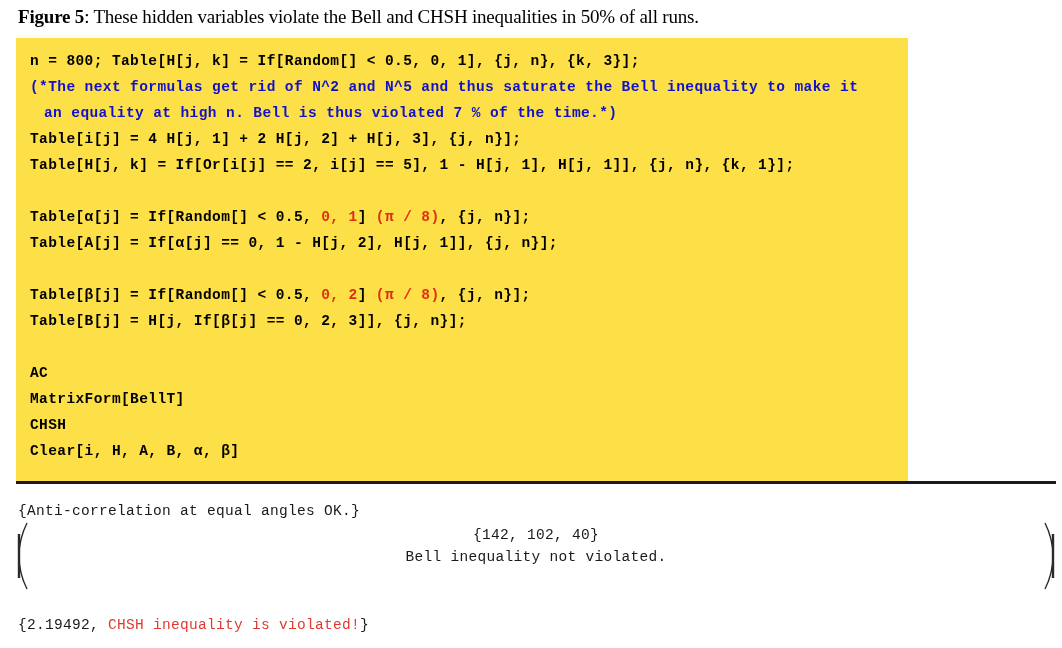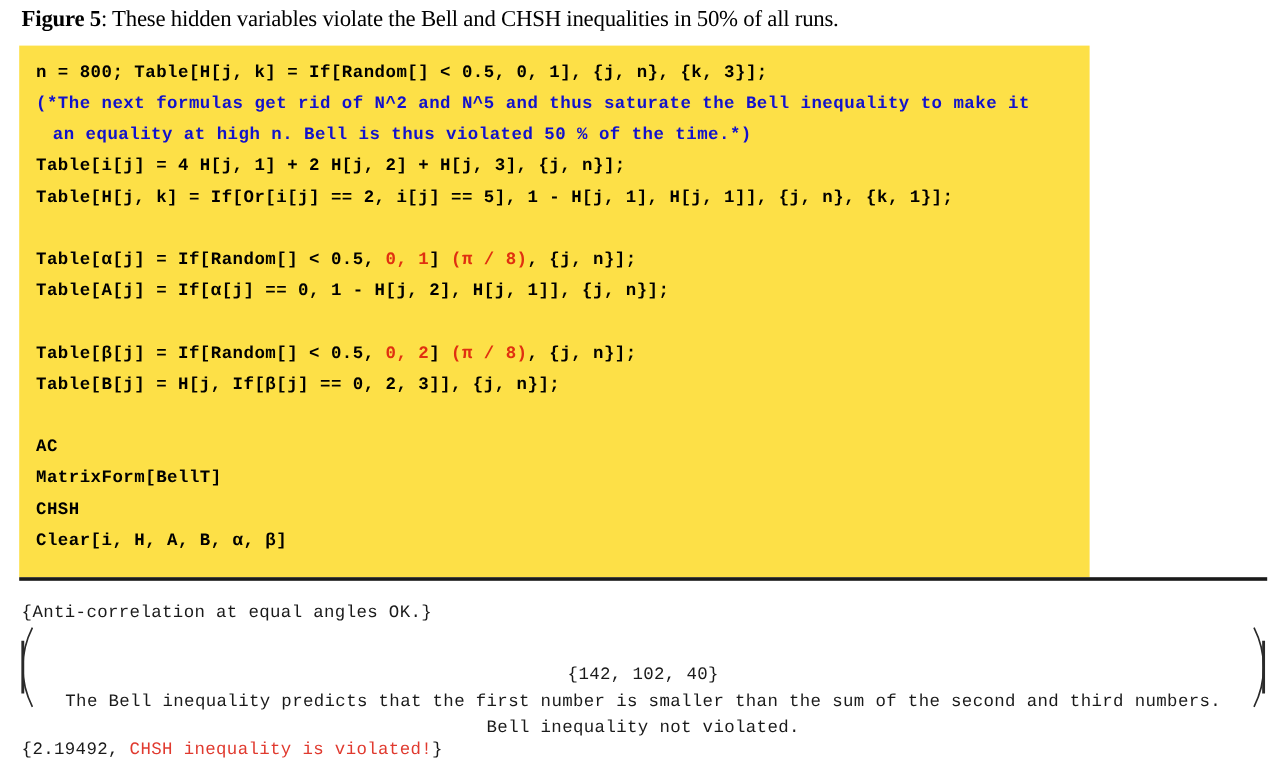--- a/index.html
+++ b/index.html
@@ -104,21 +104,20 @@
     top: 524px;
     width: 1040px;
     height: 64px;
   }
   .matrix-rows {
     position: absolute;
     left: 14px;
     top: 0px;
     width: 1012px;
     text-align: center;
-    margin-top: 28px;
   }
   .matrix-row {
     font-family: "Liberation Mono", monospace;
     font-size: 14.5px;
     line-height: 22px;
     color: #1a1a1a;
     white-space: pre;
     letter-spacing: 0.3px;
   }
   .bracket {
@@ -138,21 +137,21 @@
 <div id="page">
 
   <div class="caption"><span class="fig-label">Figure 5</span><span>: These hidden variables violate the Bell and CHSH inequalities in 50% of all runs.</span></div>
 
   <div class="code-cell">
     <div class="code-inner">
 
       <div class="code-line">n = 800; Table[H[j, k] = If[Random[] &lt; 0.5, 0, 1], {j, n}, {k, 3}];</div>
 
       <div class="code-line comment">(*The next formulas get rid of N^2 and N^5 and thus saturate the Bell inequality to make it</div>
-      <div class="code-line comment indent1">an equality at high n. Bell is thus violated 50 % of the time.*)</div>
+      <div class="code-line comment indent1">an equality at high n. Bell is thus violated 7 % of the time.*)</div>
 
       <div class="code-line">Table[i[j] = 4 H[j, 1] + 2 H[j, 2] + H[j, 3], {j, n}];</div>
       <div class="code-line">Table[H[j, k] = If[Or[i[j] == 2, i[j] == 5], 1 - H[j, 1], H[j, 1]], {j, n}, {k, 1}];</div>
 
       <div class="code-line spacer"></div>
 
       <div class="code-line"><span>Table[α[j] = If[Random[] &lt; 0.5, </span><span class="red">0, 1</span><span>] </span><span class="red">(π / 8)</span><span>, {j, n}];</span></div>
 
       <div class="code-line">Table[A[j] = If[α[j] == 0, 1 - H[j, 2], H[j, 1]], {j, n}];</div>
 
@@ -178,21 +177,20 @@
 
   <div class="matrix-block">
     <div class="bracket bracket-left">
       <svg width="14" height="68" viewBox="0 0 14 68">
         <path d="M11 1 C5 13, 3 26, 3 34 C3 42, 5 55, 11 67" fill="none" stroke="#2a2a2a" stroke-width="1.4"></path>
         <line x1="3" y1="12" x2="3" y2="56" stroke="#2a2a2a" stroke-width="2.4"></line>
       </svg>
     </div>
     <div class="matrix-rows">
       <div class="matrix-row">{142, 102, 40}</div>
-      <div class="matrix-row">The Bell inequality predicts that the first number is smaller than the sum of the second and third numbers.</div>
       <div class="matrix-row">Bell inequality not violated.</div>
     </div>
     <div class="bracket bracket-right">
       <svg width="14" height="68" viewBox="0 0 14 68">
         <path d="M3 1 C9 13, 11 26, 11 34 C11 42, 9 55, 3 67" fill="none" stroke="#2a2a2a" stroke-width="1.4"></path>
         <line x1="11" y1="12" x2="11" y2="56" stroke="#2a2a2a" stroke-width="2.4"></line>
       </svg>
     </div>
   </div>
 

